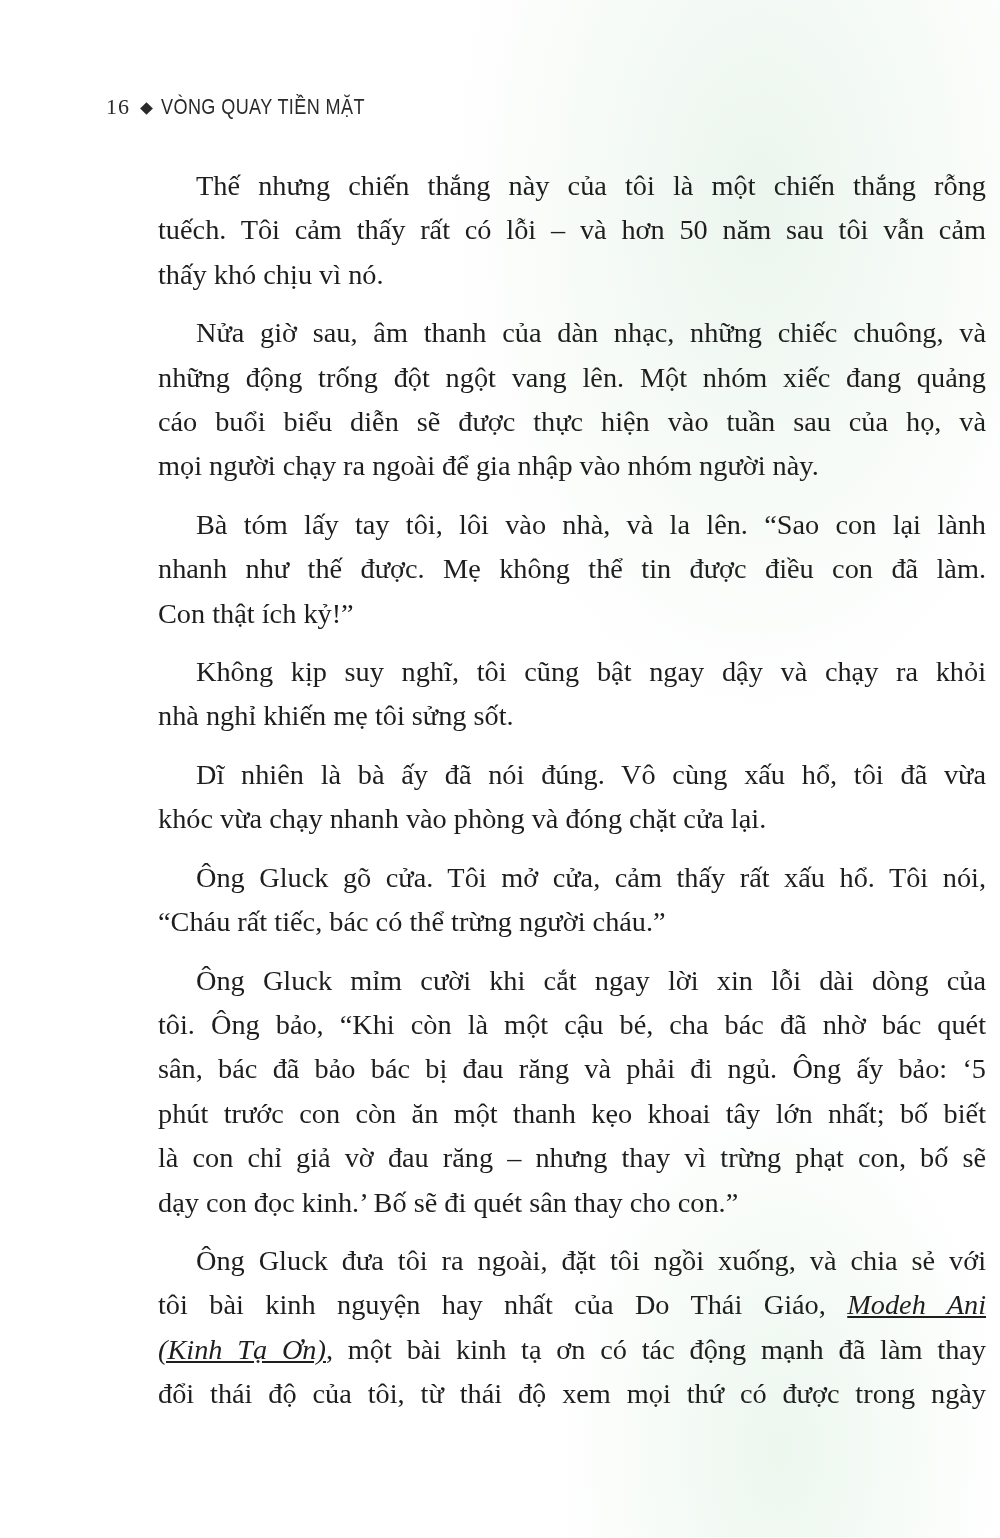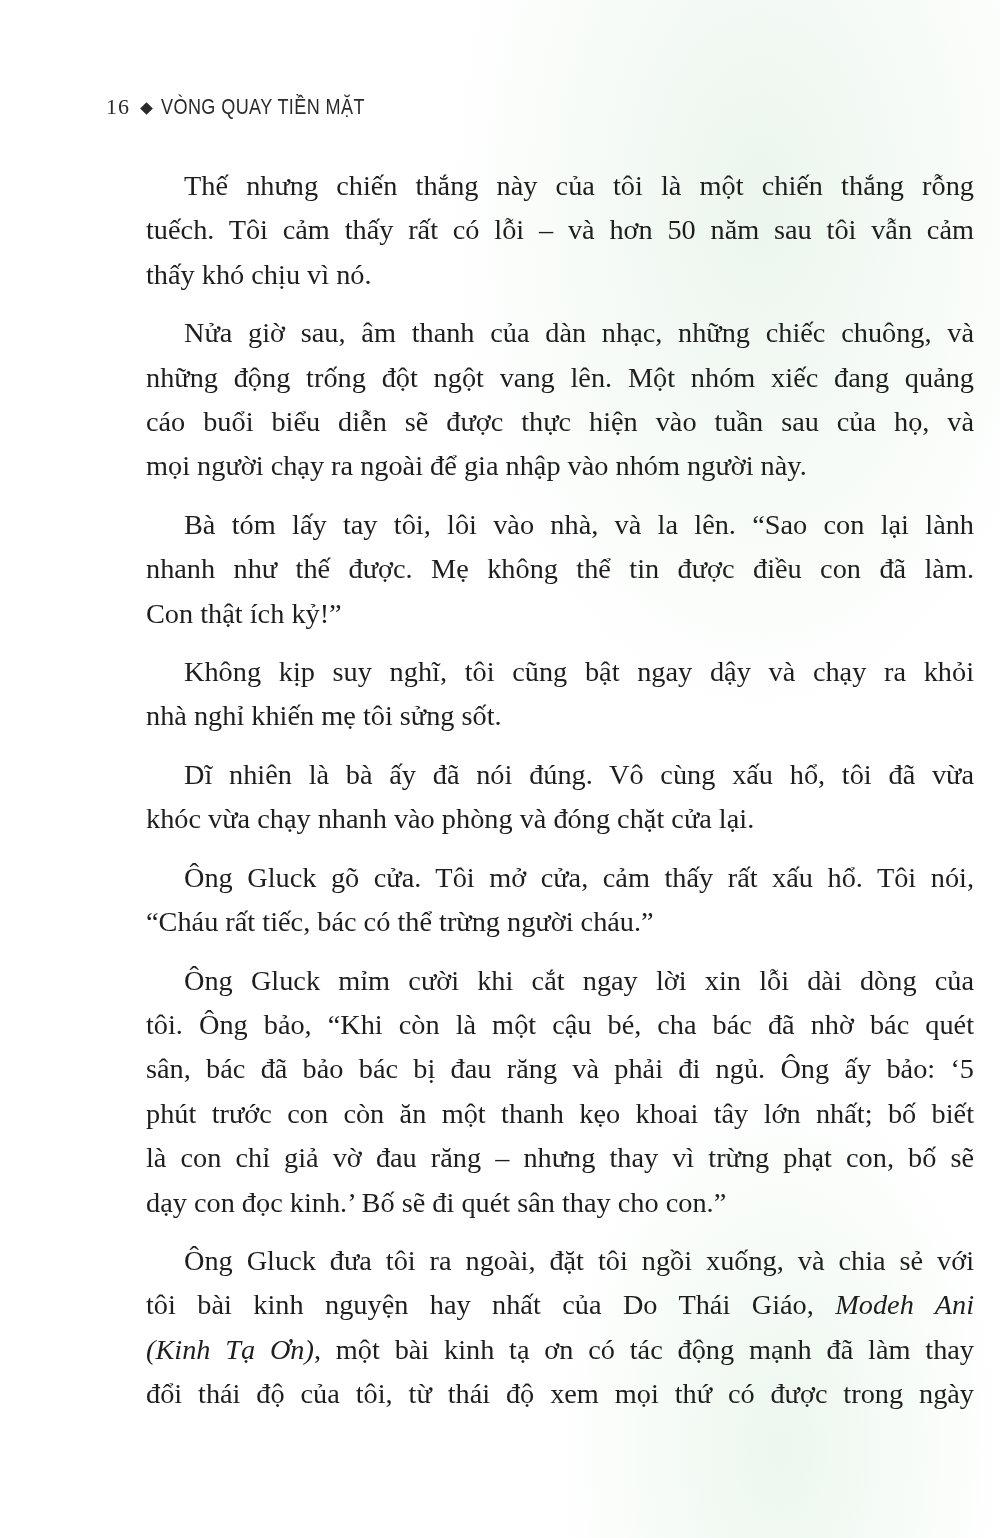--- a/index.html
+++ b/index.html
@@ -45,21 +45,21 @@
     .book-title {
       font-family: "Liberation Sans", sans-serif;
       font-size: 22px;
       transform: scaleX(0.82);
       transform-origin: left center;
       letter-spacing: 0.5px;
       white-space: nowrap;
     }
     .body-text {
       position: absolute;
-      left: 108px;
+      left: 120px;
       top: 164px;
       width: 866px;
       font-family: "Liberation Serif", serif;
       font-size: 28.3px;
       line-height: 44.4px;
       text-align: justify;
       color: #1e1e1e;
     }
     .para {
       margin: 0 0 14px 0;
@@ -70,21 +70,21 @@
       text-align: justify;
       text-align-last: justify;
       white-space: nowrap;
     }
     .line.last {
       text-align-last: left;
     }
     .line.indent {
       padding-left: 38px;
     }
-    em { font-style: italic; }
+    em { font-style: italic; text-decoration: underline; }
   </style>
 </head>
 <body>
 
 <div class="page-header">
   <span class="page-number">16</span>
   <span class="header-diamond"></span>
   <span class="book-title">VÒNG QUAY TIỀN MẶT</span>
 </div>
 

